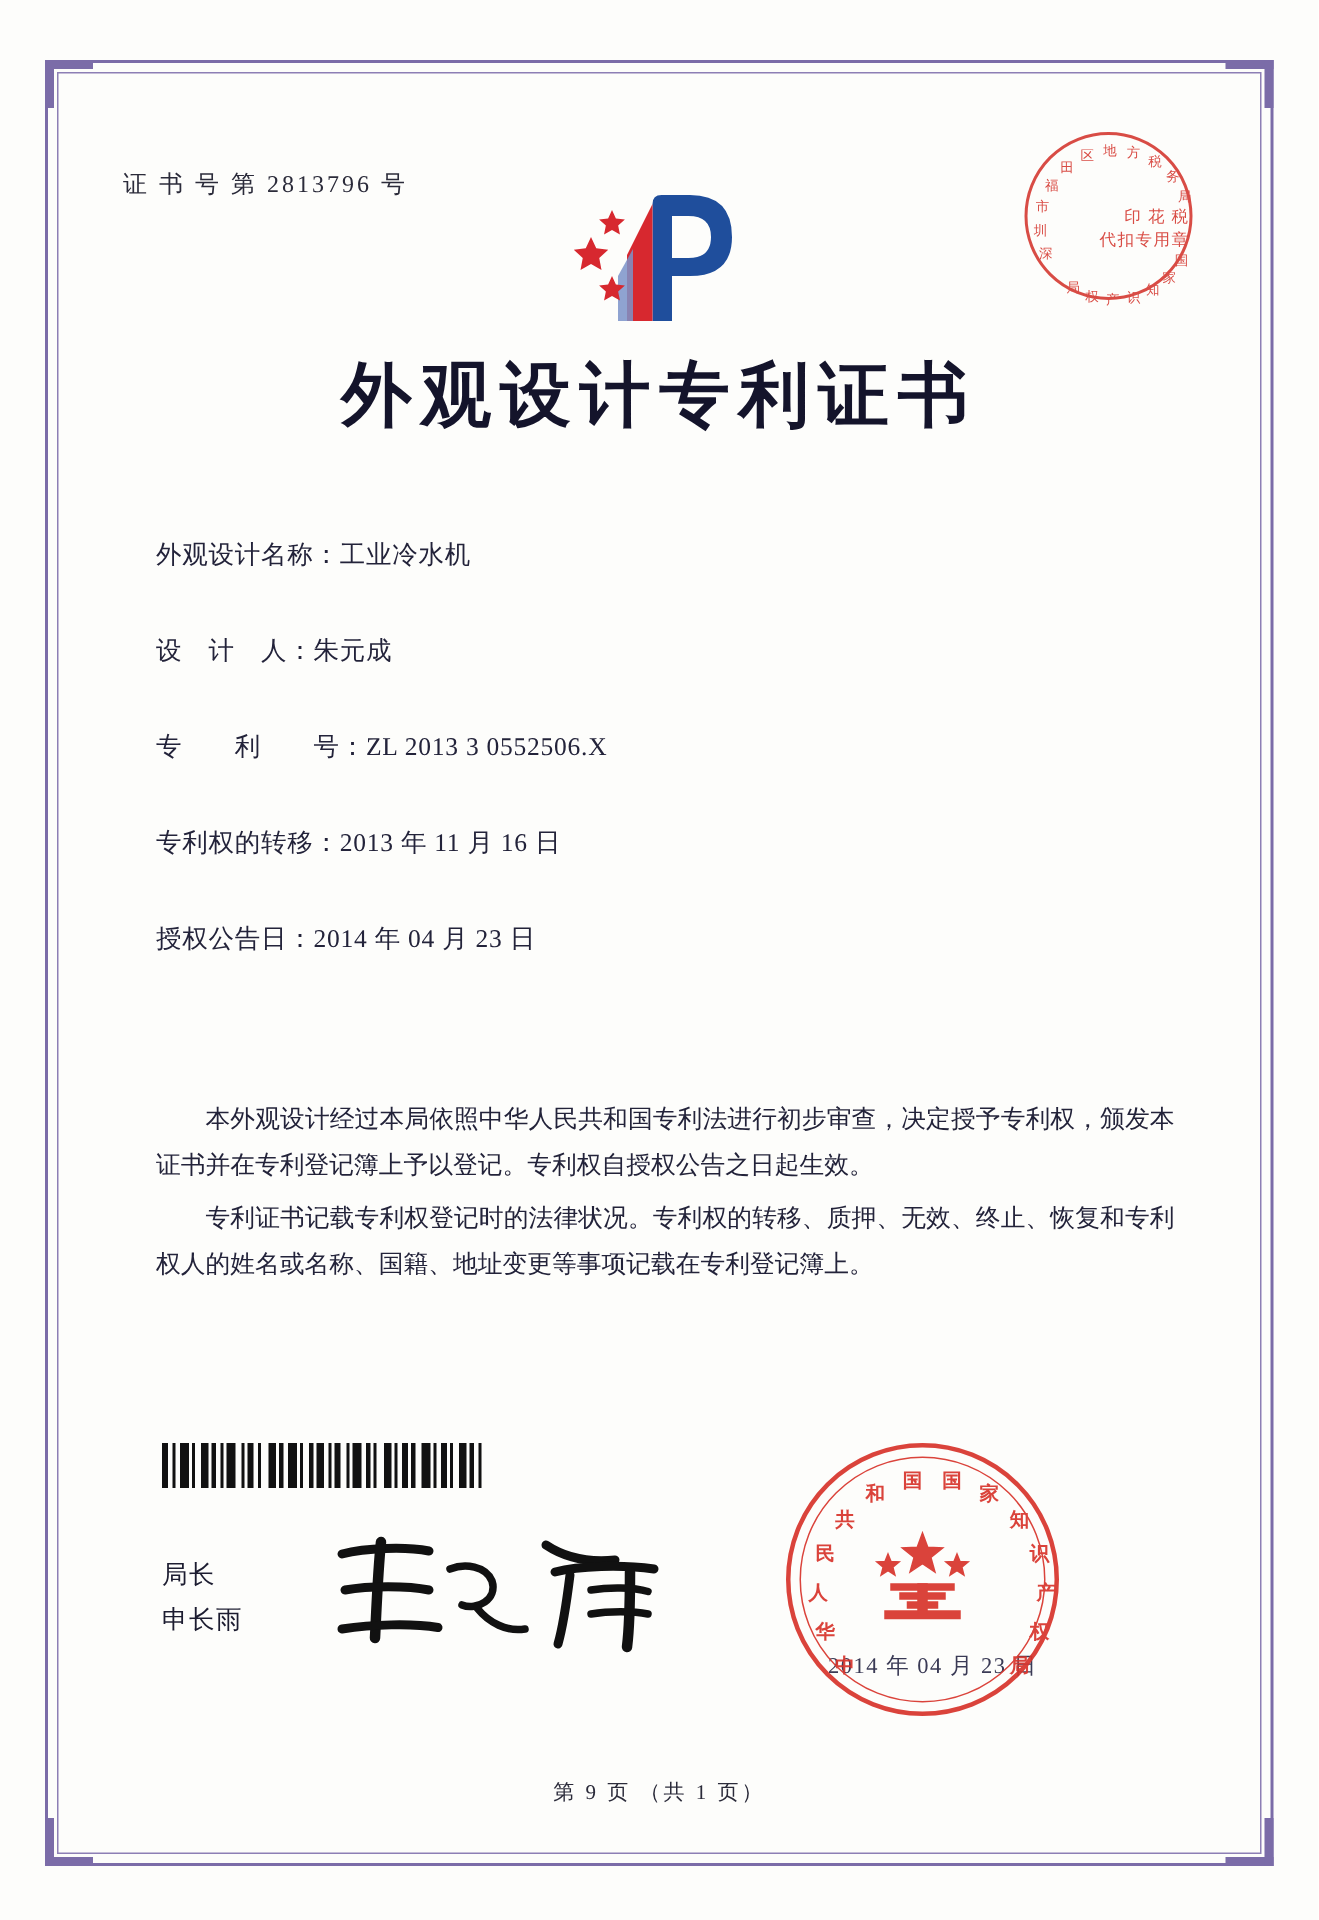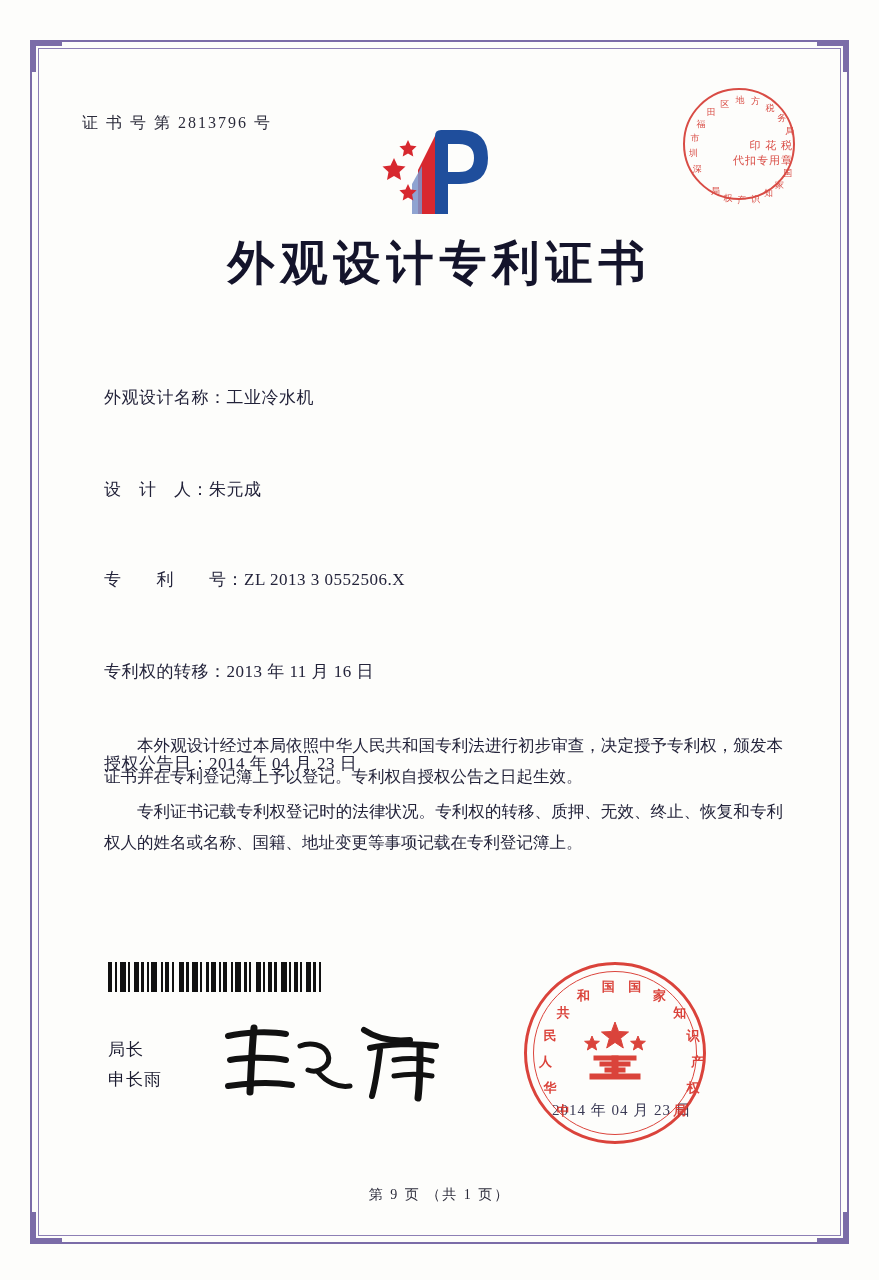--- a/index.html
+++ b/index.html
@@ -163,21 +163,20 @@
     color: #23233a;
     margin-bottom: 41px;
     letter-spacing: .5px;
     white-space: nowrap;
   }
   .field .label {
     display: inline-block;
   }
   .field .value {
     display: inline-block;
-    margin-top: 28px;
   }
 
   
   .body-text {
     position: absolute;
     left: 104px;
     right: 96px;
     top: 730px;
     font-size: 16.5px;
     line-height: 31px;

